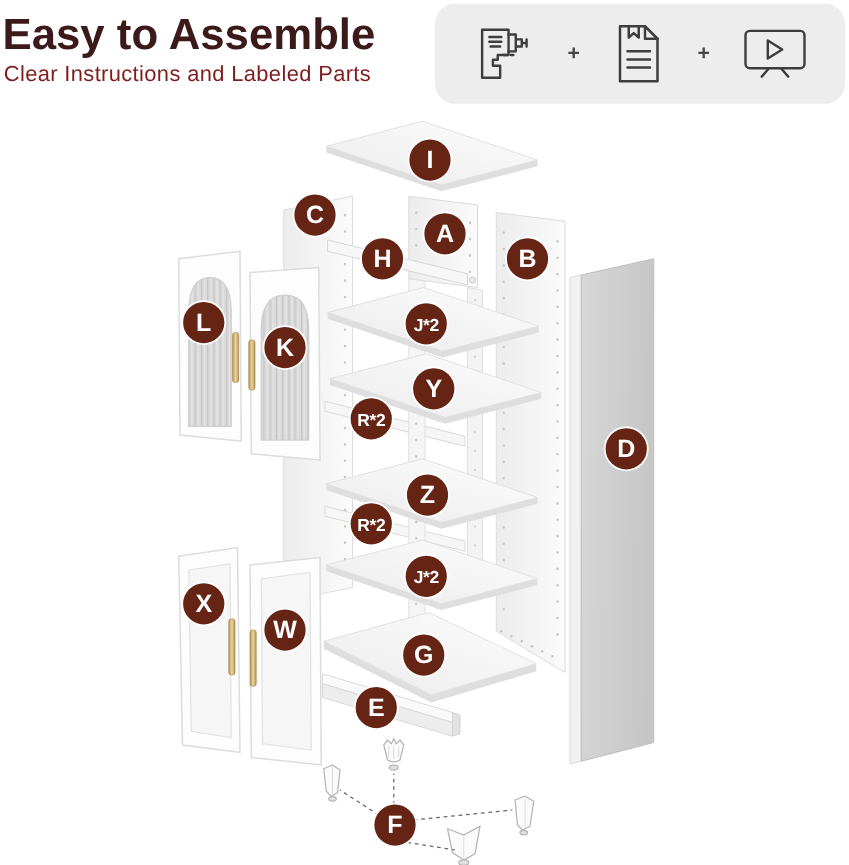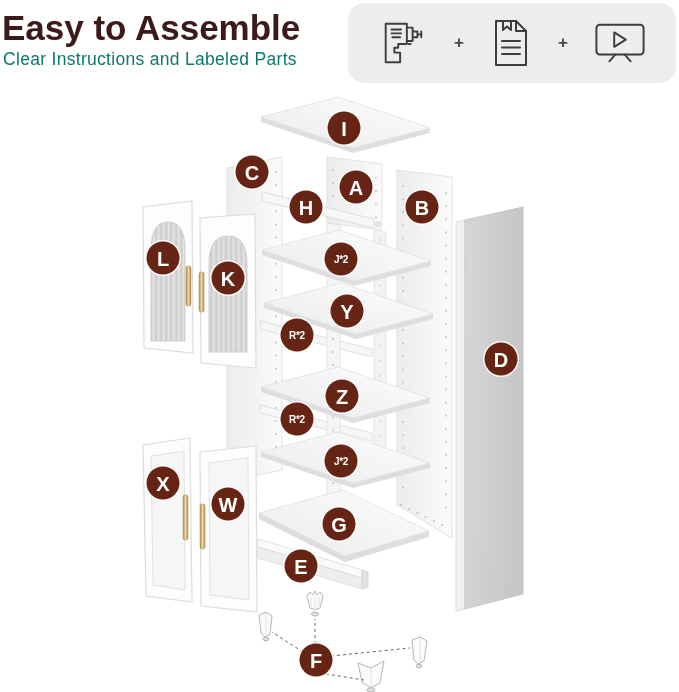--- a/index.html
+++ b/index.html
@@ -8,39 +8,39 @@
     background:#ffffff;
     font-family:"Liberation Sans", sans-serif;
   }
   .header{position:absolute;left:0;top:0;width:345px;}
   .header h1{
     margin:0;position:absolute;left:2px;top:8px;white-space:nowrap;
     font-size:35px;font-weight:700;color:#3c1a19;letter-spacing:0px;
   }
   .header p{
     margin:0;position:absolute;left:3px;top:49px;white-space:nowrap;
-    font-size:17.5px;font-weight:400;color:#0f766e;letter-spacing:.3px;
+    font-size:17.5px;font-weight:400;color:#7f1d1d;letter-spacing:.3px;
   }
   .icon-box{
     position:absolute;left:348px;top:3px;width:328px;height:80px;
     background:#ededed;border-radius:16px;
     display:flex;align-items:center;justify-content:center;gap:26px;
   }
   .icon-box .plus{font-size:17px;font-weight:700;color:#474747;}
   .diagram{position:absolute;left:0;top:0;width:679px;height:692px;}
   .diagram svg.parts{position:absolute;left:0;top:0;}
   .part-label{
     position:absolute;width:33px;height:33px;border-radius:50%;
     transform:translate(-50%,-50%);
     display:flex;align-items:center;justify-content:center;
     color:#ffffff;font-weight:700;font-size:20px;line-height:1;
     box-shadow:0 0 0 1.5px rgba(255,255,255,.85);
     z-index:5;
   }
-  .part-label.small{font-size:10px;letter-spacing:-.3px;}
+  .part-label.small{font-size:14px;letter-spacing:-.3px;}
 </style>
 </head>
 <body>
 
 <div class="header">
   <h1>Easy to Assemble</h1>
   <p>Clear Instructions and Labeled Parts</p>
 </div>
 
 <div class="icon-box">

